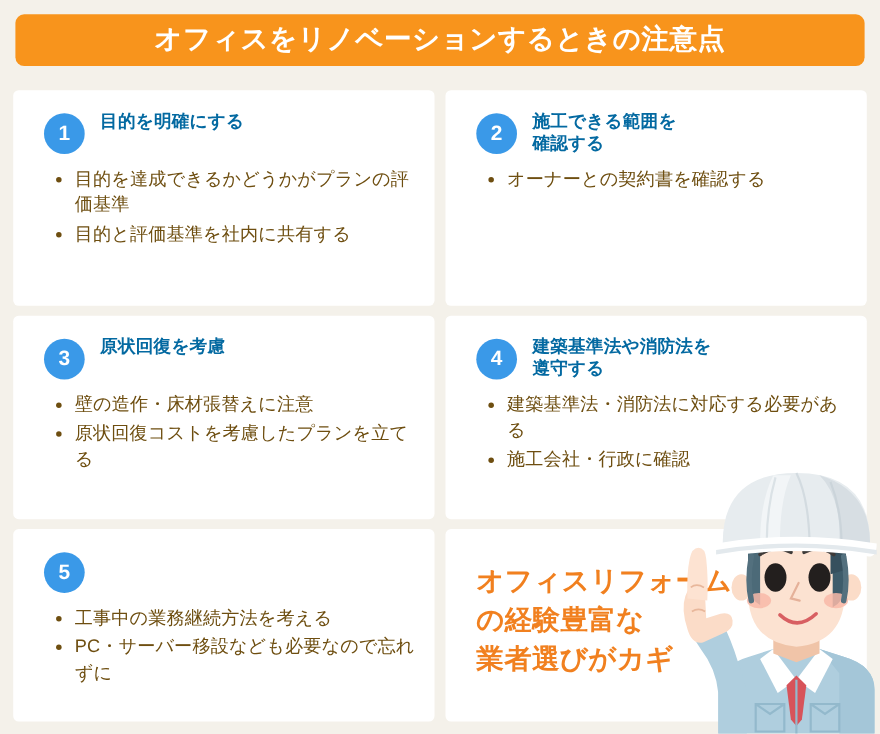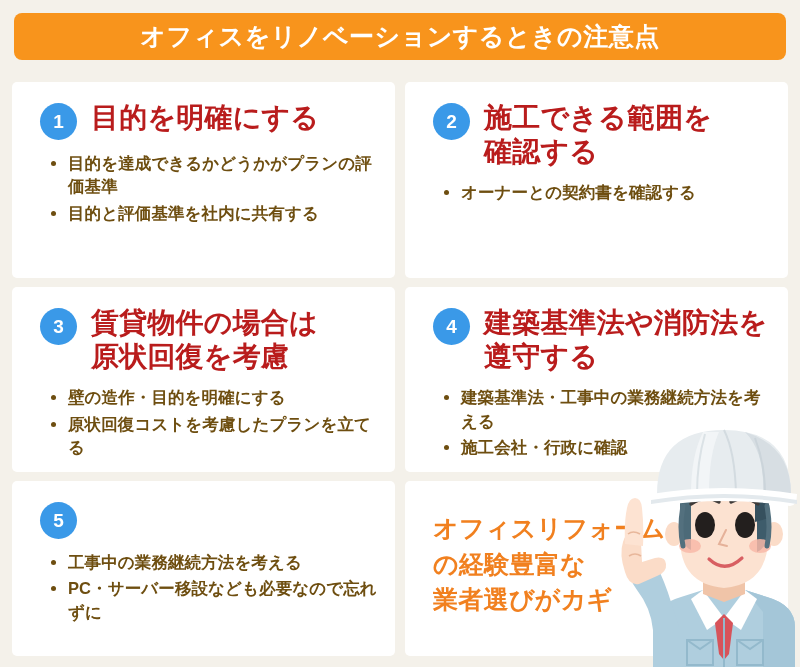--- a/index.html
+++ b/index.html
@@ -80,39 +80,39 @@
     background: #3A99E8;
     color: #FFFFFF;
     font-size: 19px;
     font-weight: bold;
     display: flex;
     align-items: center;
     justify-content: center;
     margin-top: 3px;
   }
   .card-title {
-    color: #b91c1c;
-    font-size: 28px;
+    color: #0369a1;
+    font-size: 16px;
     font-weight: bold;
     line-height: 1.22;
     letter-spacing: 0.2px;
     padding-top: 1px;
   }
   .card-title .l2 { display: block; }
 
   
   .bullets {
     list-style: none;
     margin: 12px 0 0 0;
     padding: 0 0 0 24px;
   }
   .bullets li {
     color: #6E4E10;
     font-size: 16.5px;
-    font-weight: bold;
+    font-weight: normal;
     line-height: 1.42;
     position: relative;
     padding-left: 18px;
     margin-bottom: 3px;
     letter-spacing: 0.1px;
   }
   .bullets li::before {
     content: "";
     position: absolute;
     left: 1px;
@@ -193,40 +193,39 @@
       </div>
       <ul class="bullets">
         <li>オーナーとの契約書を確認する</li>
       </ul>
     </div>
 
     <div class="card">
       <div class="card-head">
         <div class="badge">3</div>
         <div class="card-title">
-          <span>賃貸物件の場合は</span>
           <span class="l2">原状回復を考慮</span>
         </div>
       </div>
       <ul class="bullets">
-        <li>壁の造作・目的を明確にする</li>
+        <li>壁の造作・床材張替えに注意</li>
         <li>原状回復コストを考慮したプランを立てる</li>
       </ul>
     </div>
 
     <div class="card">
       <div class="card-head">
         <div class="badge">4</div>
         <div class="card-title">
           <span>建築基準法や消防法を</span>
           <span class="l2">遵守する</span>
         </div>
       </div>
       <ul class="bullets">
-        <li>建築基準法・工事中の業務継続方法を考える</li>
+        <li>建築基準法・消防法に対応する必要がある</li>
         <li>施工会社・行政に確認</li>
       </ul>
     </div>
 
     <div class="card">
       <div class="card-head">
         <div class="badge">5</div>
         <div class="card-title">
         </div>
       </div>

